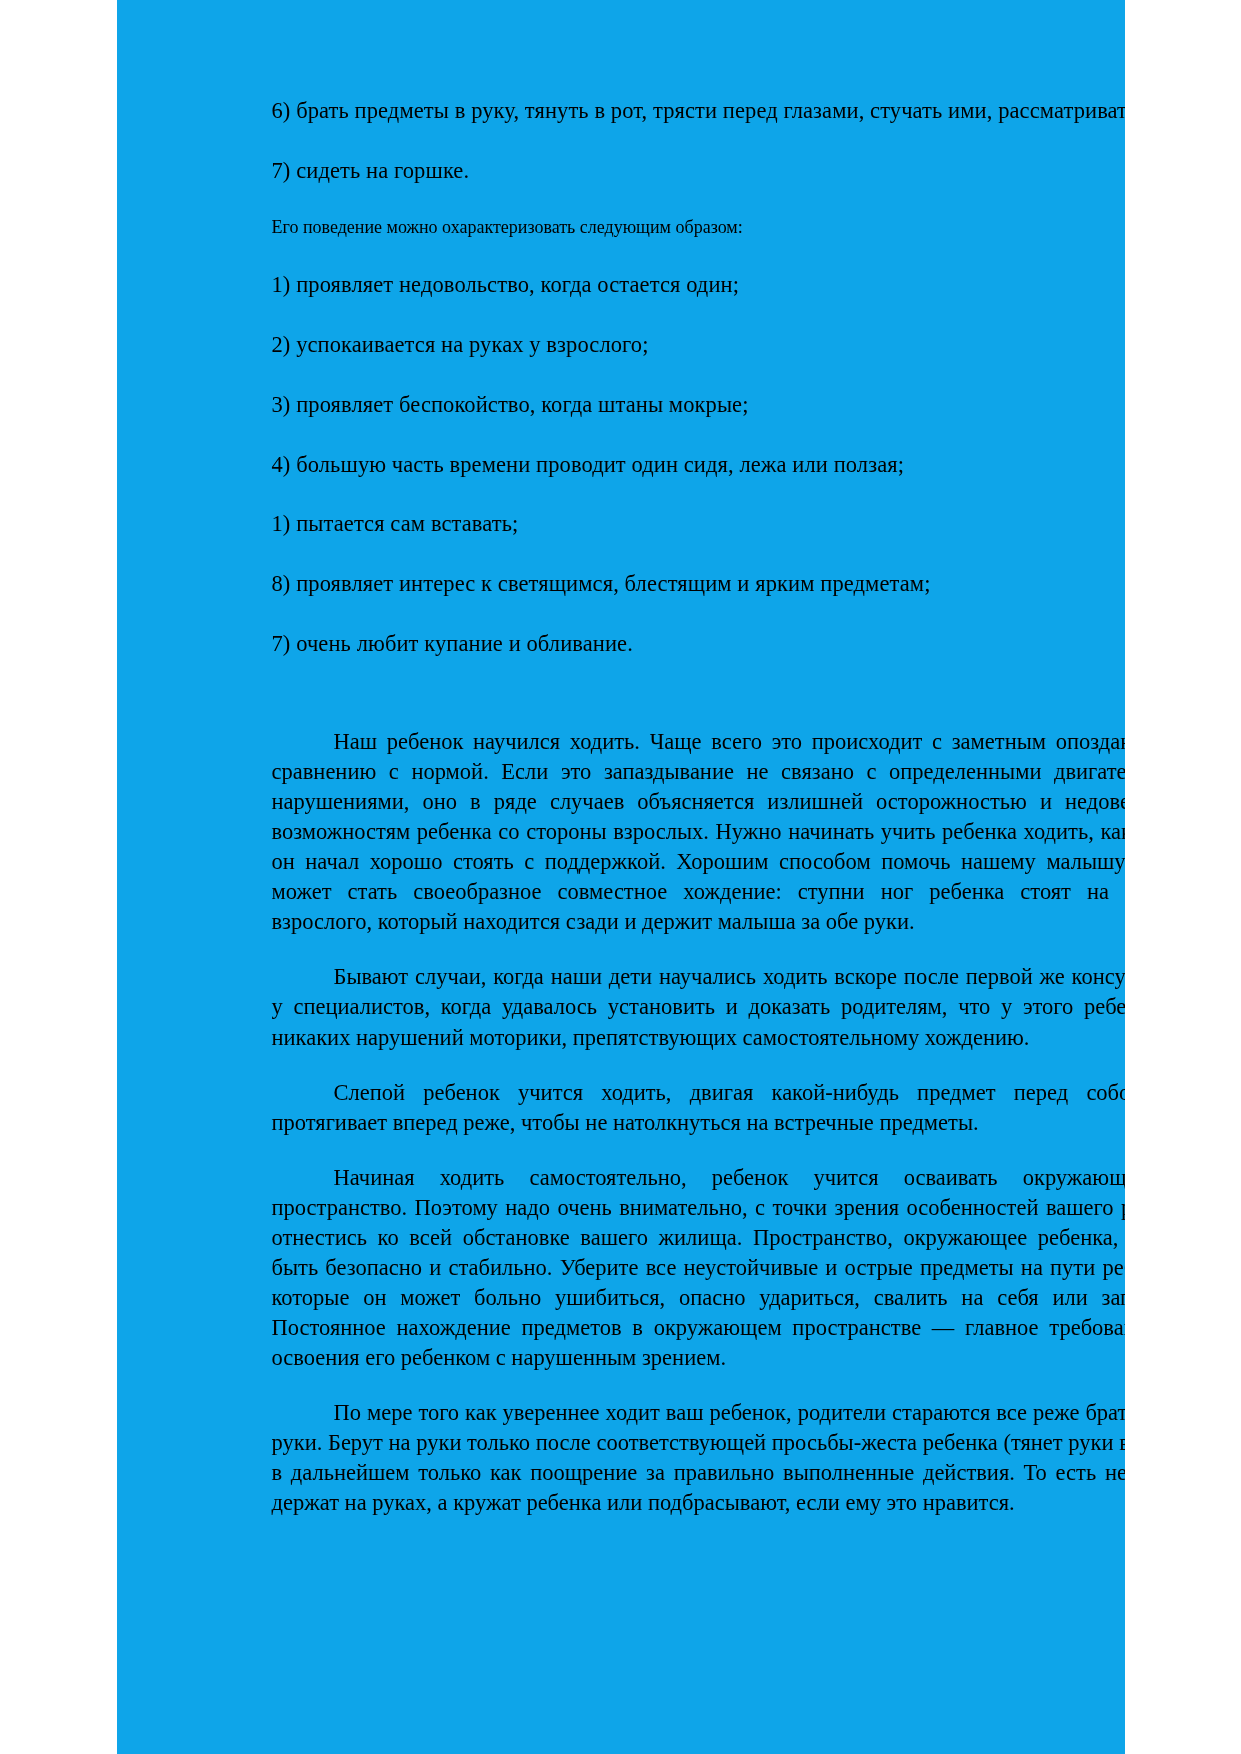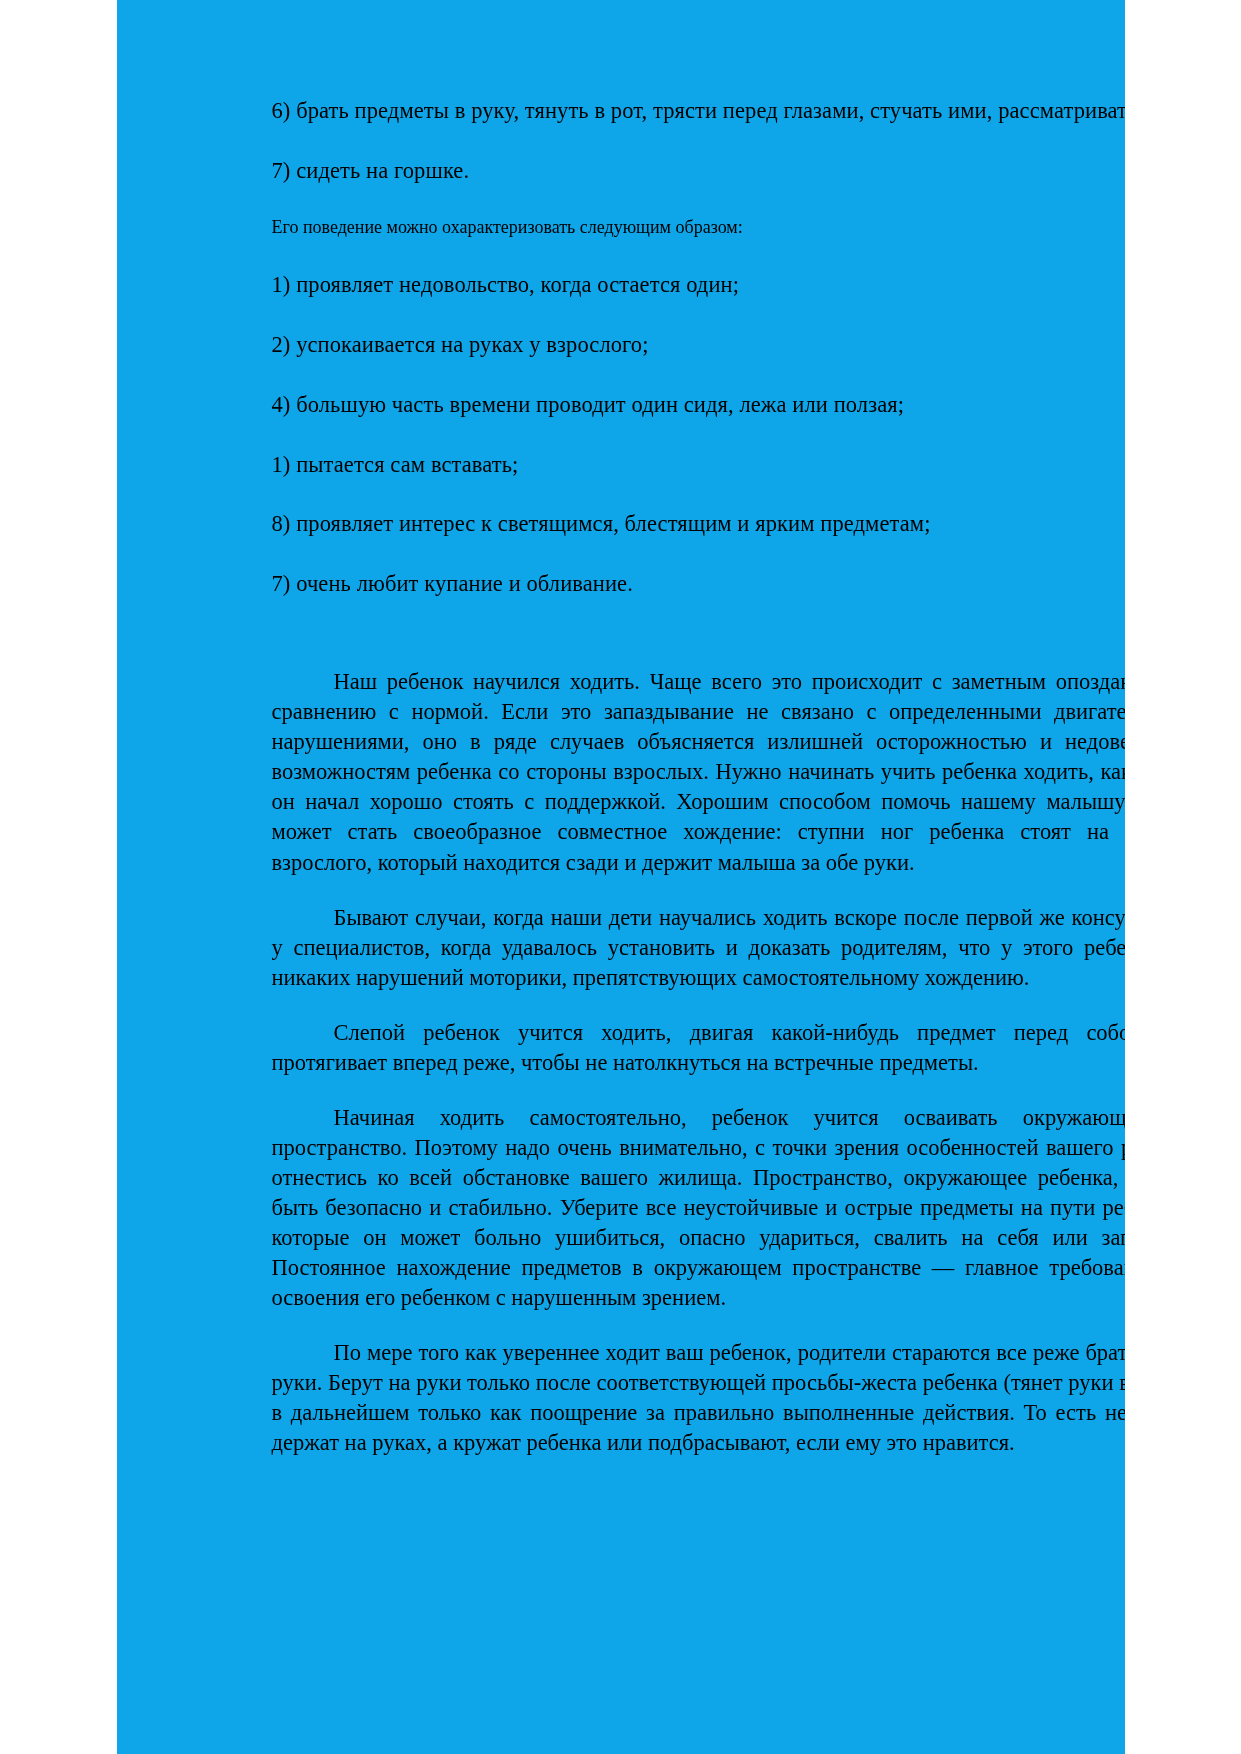--- a/index.html
+++ b/index.html
@@ -70,20 +70,21 @@
     <p class="list-item wrap">6) брать предметы в руку, тянуть в рот, трясти перед глазами, стучать ими, рассматривать их;</p>
 
     <p class="list-item">7) сидеть на горшке.</p>
 
     <p class="intro-line">Его поведение можно охарактеризовать следующим образом:</p>
 
     <p class="list-item">1) проявляет недовольство, когда остается один;</p>
 
     <p class="list-item">2) успокаивается на руках у взрослого;</p>
 
+    <p class="list-item">3) проявляет беспокойство, когда штаны мокрые;</p>
 
     <p class="list-item">4)  большую часть времени проводит один сидя, лежа или ползая;</p>
 
     <p class="list-item">1) пытается сам вставать;</p>
 
     <p class="list-item">8)  проявляет интерес к светящимся, блестящим и ярким предметам;</p>
 
     <p class="list-item">7) очень любит купание и обливание.</p>
 
     <div class="spacer-top"></div>

